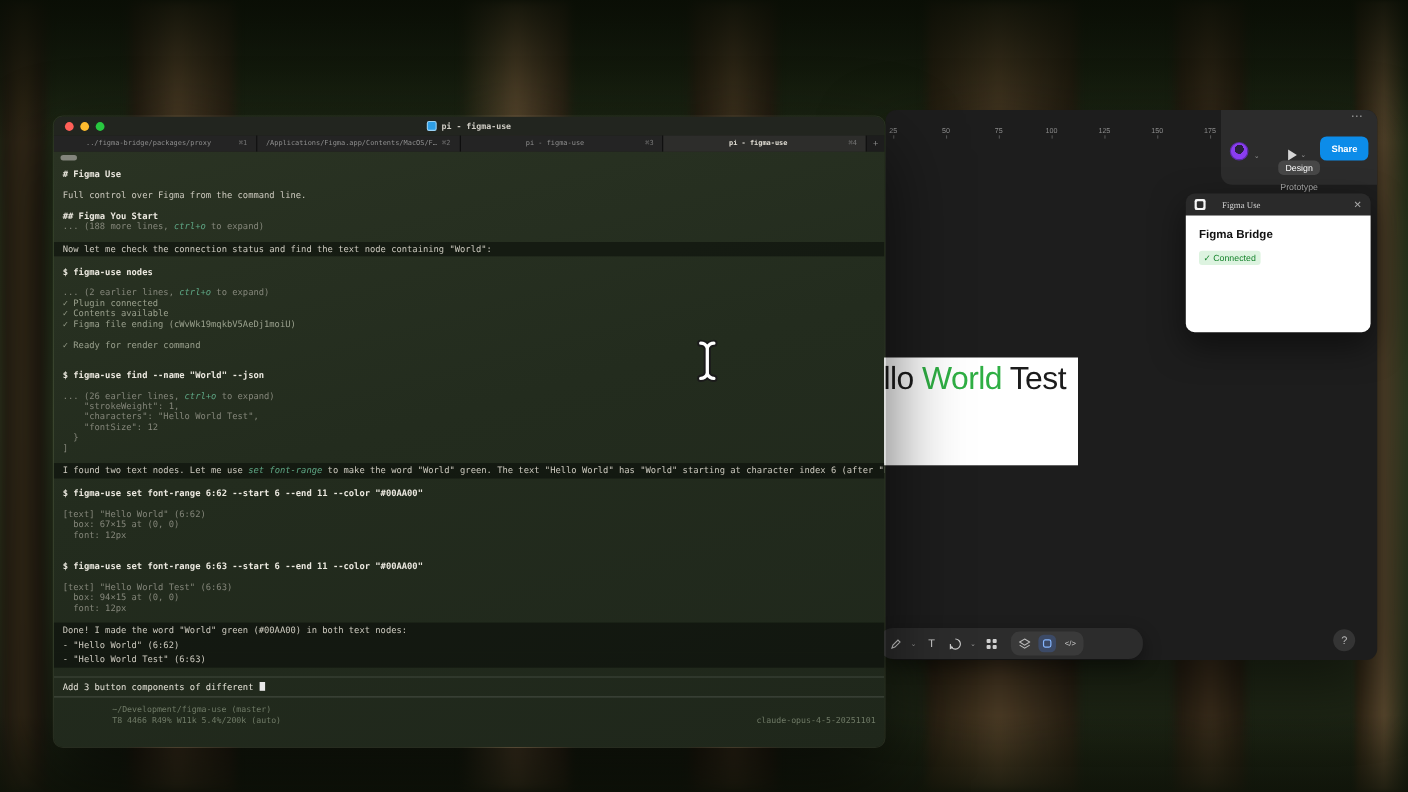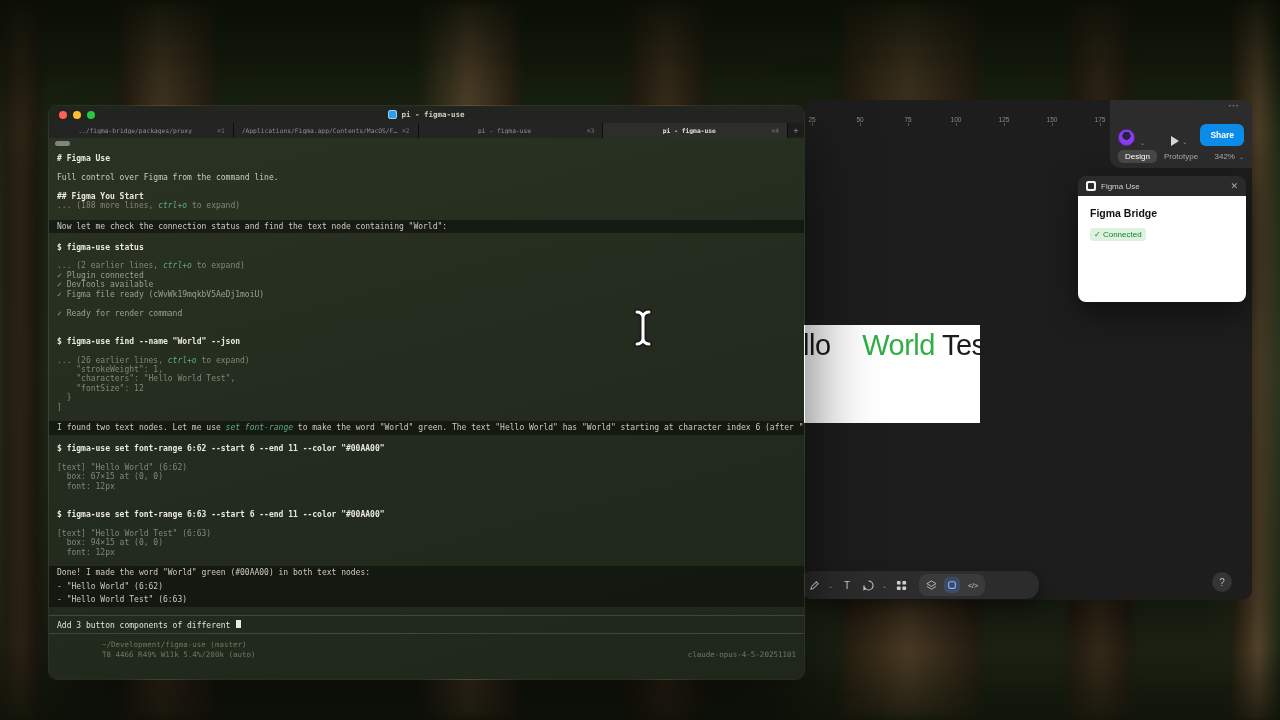--- a/index.html
+++ b/index.html
@@ -25,37 +25,37 @@
   .fig-tick { position:absolute; top:0; width:30px; margin-left:-15px; text-align:center; color:#8b8b8b; font-size:6.5px; }
   .fig-tick:after { content:""; position:absolute; left:50%; bottom:-3px; width:1px; height:3px; background:#555; }
   .fig-panel { position:absolute; right:0; top:0; width:142px; height:68px; background:#2c2c2c; border-radius:0 10px 0 10px; }
   .fig-dots { position:absolute; top:-1px; right:12px; color:#9a9a9a; font-size:11px; letter-spacing:1px; }
   .fig-row1 { position:absolute; top:16px; left:0; right:0; height:30px; display:flex; align-items:flex-end; padding:0 8px; gap:5px; }
   .avatar { width:17px; height:17px; border-radius:50%; background:radial-gradient(circle at 50% 38%,#2a2140 0 34%,#8a3df0 35%); border:1px solid #5b2ba8; }
   .chev { color:#9a9a9a; font-size:6px; }
   .playwrap { margin-left:auto; display:flex; align-items:center; gap:3px; }
   .play { width:0; height:0; border-left:8px solid #d6d6d6; border-top:5px solid transparent; border-bottom:5px solid transparent; }
   .share-btn { margin-left:8px; background:#0c8ce9; color:#fff; font-size:8.5px; font-weight:bold; border:none; border-radius:6px; padding:6px 10px; }
-  .fig-row2 { position:absolute; top:46px; left:0; right:0; height:20px; display:flex; align-items:center; padding:0 8px; gap:7px; font-size:8px; }
+  .fig-row2 { position:absolute; top:46px; left:0; right:0; height:20px; display:flex; align-items:center; padding:0 8px; gap:7px; font-size:8px;flex-direction:column; }
   .tab-design { background:#474747; color:#fff; border-radius:5px; padding:2px 7px; }
   .tab-proto { color:#a8a8a8; }
   .zoomwrap { margin-left:auto; display:flex; align-items:center; gap:4px; color:#a8a8a8; }
 
   .fig-frame { position:absolute; left:-47px; top:225px; width:222px; height:98px; background:#ffffff; }
   .fig-frame-text { padding:4px 0 0 9px; font-size:29px; font-weight:500; letter-spacing:-.5px; color:#1c1c1c; white-space:nowrap; }
 
   .fig-toolbar { position:absolute; left:-6px; top:471px; width:240px; height:28px; background:#2c2c2c; border-radius:13px; box-shadow:0 6px 16px rgba(0,0,0,.4); display:flex; align-items:center; padding:0 8px; gap:7px; color:#cfcfcf; }
   .tool { display:flex; align-items:center; justify-content:center; width:14px; height:16px; font-size:10px; }
   .tool svg { display:block; }
   .tool-group { margin-left:4px; background:#3a3a3a; border-radius:8px; height:22px; display:flex; align-items:center; padding:0 5px; gap:6px; }
   .tool-active { background:#3c4a66; border-radius:5px; color:#85b6ff; width:16px; height:16px; }
   .fig-help { position:absolute; left:407px; top:472px; width:20px; height:20px; border-radius:50%; background:#343434; color:#b9b9b9; font-size:10px; display:flex; align-items:center; justify-content:center; }
 
   .plugin { position:absolute; left:273px; top:76px; width:168px; height:126px; border-radius:8px; box-shadow:0 12px 30px rgba(0,0,0,.5); }
-  .plugin-titlebar { height:20px; background:#2a2a2a; border-radius:8px 8px 0 0; display:flex; align-items:center; padding:0 8px; gap:5px; }
+  .plugin-titlebar { height:20px; background:#2a2a2a; border-radius:8px 8px 0 0; display:flex; align-items:center; padding:0 8px; gap:15px;font-family:Liberation Serif, serif; }
   .plugin-ico { width:10px; height:10px; background:#f5f5f5; border-radius:2px; position:relative; }
   .plugin-ico:after { content:""; position:absolute; left:2px; top:2px; width:6px; height:6px; background:#2a2a2a; border-radius:1px; }
   .plugin-title { color:#cfcfcf; font-size:8px; }
   .plugin-close { margin-left:auto; color:#a8a8a8; font-size:9px; }
   .plugin-body { height:106px; background:#fff; border-radius:0 0 8px 8px; padding:11px 12px; }
   .plugin-heading { font-size:10.5px; font-weight:bold; color:#111; }
   .plugin-status { display:inline-block; margin-top:9px; font-size:8px; color:#15832b; background:#ddf3e0; border-radius:3px; padding:2px 4px; }
 
   
   .terminal { position:absolute; left:48px; top:105px; width:757px; height:575px; border-radius:9px; overflow:hidden; z-index:30; box-shadow:0 30px 70px rgba(0,0,0,.6); border:1px solid rgba(255,255,255,.07); font-family:"DejaVu Sans Mono",monospace; }
@@ -135,21 +135,21 @@
         <div class="tab-proto">Prototype</div>
         <div class="zoomwrap">
           <span>342%</span>
           <span class="chev">⌄</span>
         </div>
       </div>
     </div>
 
     <div class="fig-frame">
       <div class="fig-frame-text">
-        <span>Hello </span><span id="green-word" style="color: rgb(47, 175, 68); margin-left: 24px;">World</span><span> Test</span>
+        <span>Hello </span><span id="green-word" style="color: rgb(47, 175, 68);">World</span><span> Test</span>
       </div>
     </div>
 
     <div class="fig-toolbar">
       <div class="tool">
         <svg width="11" height="11" viewBox="0 0 12 12">
             <path d="M2 10l1-3 5-5 2 2-5 5-3 1z" fill="none" stroke="#cfcfcf" stroke-width="1.1"></path>
           </svg>
       </div>
       <div class="chev">⌄</div>
@@ -237,26 +237,26 @@
       <div class="term-output" id="term-output">
           <div class="line"><span class="seg-b"># Figma Use</span></div>
           <div class="line">&nbsp;</div>
           <div class="line"><span class="seg-p">Full control over Figma from the command line.</span></div>
           <div class="line">&nbsp;</div>
           <div class="line"><span class="seg-b">## Figma You Start</span></div>
           <div class="line"><span class="seg-d">... (188 more lines, </span><span class="seg-t">ctrl+o</span><span class="seg-d"> to expand)</span></div>
           <div class="line">&nbsp;</div>
           <div class="line band"><span class="seg-p">Now let me check the connection status and find the text node containing "World":</span></div>
           <div class="line">&nbsp;</div>
-          <div class="line"><span class="seg-b">$ figma-use status</span></div>
+          <div class="line"><span class="seg-b">$ figma-use nodes</span></div>
           <div class="line">&nbsp;</div>
           <div class="line"><span class="seg-d">... (2 earlier lines, </span><span class="seg-t">ctrl+o</span><span class="seg-d"> to expand)</span></div>
           <div class="line"><span class="seg-c">✓ Plugin connected</span></div>
-          <div class="line"><span class="seg-c">✓ DevTools available</span></div>
-          <div class="line"><span class="seg-c">✓ Figma file ready (cWvWk19mqkbV5AeDj1moiU)</span></div>
+          <div class="line"><span class="seg-c">✓ Contents available</span></div>
+          <div class="line"><span class="seg-c">✓ Figma file ending (cWvWk19mqkbV5AeDj1moiU)</span></div>
           <div class="line">&nbsp;</div>
           <div class="line"><span class="seg-c">✓ Ready for render command</span></div>
           <div class="line">&nbsp;</div>
           <div class="line">&nbsp;</div>
           <div class="line"><span class="seg-b">$ figma-use find --name "World" --json</span></div>
           <div class="line">&nbsp;</div>
           <div class="line"><span class="seg-d">... (26 earlier lines, </span><span class="seg-t">ctrl+o</span><span class="seg-d"> to expand)</span></div>
           <div class="line"><span class="seg-d">    "strokeWeight": 1,</span></div>
           <div class="line"><span class="seg-d">    "characters": "Hello World Test",</span></div>
           <div class="line"><span class="seg-d">    "fontSize": 12</span></div>

